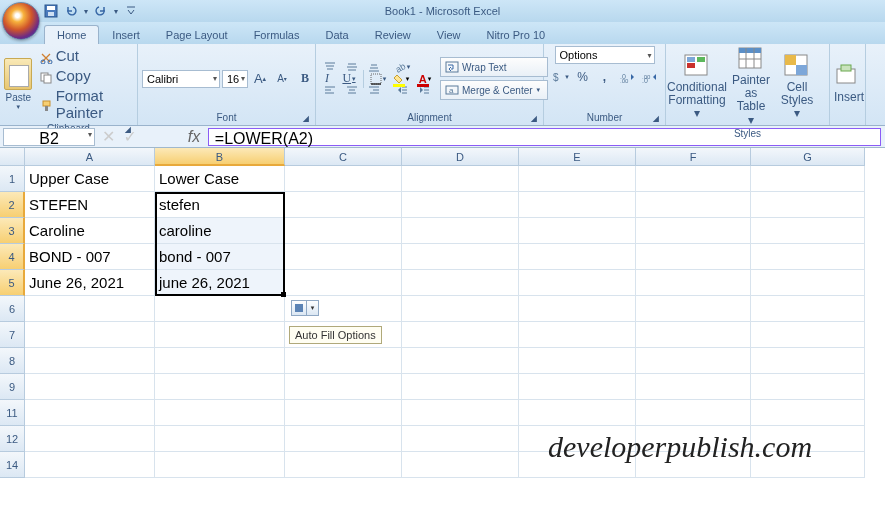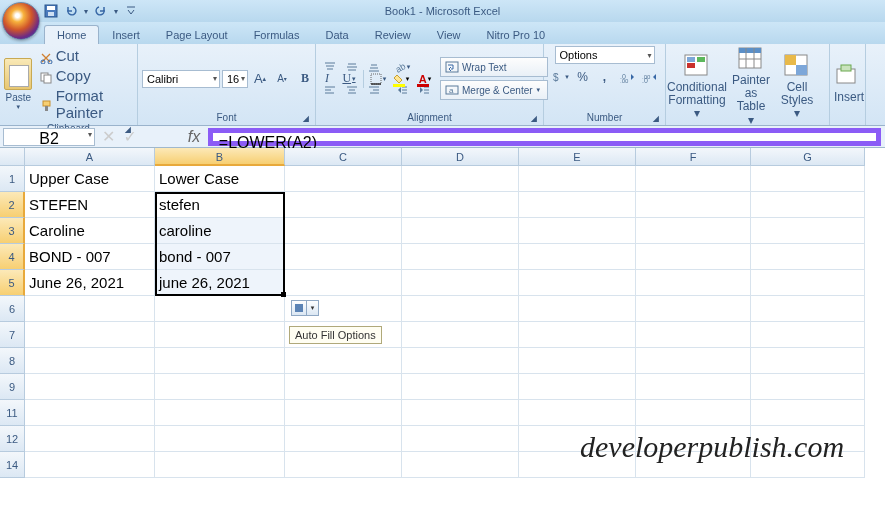--- a/index.html
+++ b/index.html
@@ -53,21 +53,21 @@
 
 .styles-body { display: flex; gap: 6px; }
 .big-btn { width: 54px; display: flex; flex-direction: column; align-items: center; font-size: 12px; color: #3b5a82; text-align: center; line-height: 1.1; }
 .big-btn .bicon { width: 28px; height: 26px; margin-bottom: 2px; }
 
 
 .fbar { height: 22px; border-bottom: 1px solid #a0b8cc; display: flex; align-items: center; background: #e8f1fa; font-size: 16px; }
 .namebox { width: 92px; border: 1px solid #a7bcd1; background: #fff; margin: 0 3px; padding: 1px 4px; height: 18px; position: relative; text-align: center; }
 .namebox::after{content:'▾';position:absolute;right:2px;font-size:8px;color:#555;}
 .fx { width: 20px; font-style: italic; color: #666; margin-left: 47px; }
-.formula-input { flex: 1; border: 5px solid #8b5cf6; background: #fff; padding: 1px 6px; height: 18px; margin-right: 4px; }
+.formula-input { flex: 1; border: 1px solid #8b5cf6; background: #fff; padding: 1px 6px; height: 18px; margin-right: 4px; }
 
 
 .grid-wrap { position: relative; }
 .col-headers { display: flex; height: 18px; }
 .corner { width: 25px; background: linear-gradient(#f3f7fb,#dce8f4); border-right: 1px solid #b7cbde; border-bottom: 1px solid #b7cbde; }
 .col-h { background: linear-gradient(#f3f7fb,#dce8f4); border-right: 1px solid #b7cbde; border-bottom: 1px solid #b7cbde; text-align: center; font-size: 11px; color: #3b5a82; line-height: 18px; }
 .col-h.sel { background: linear-gradient(#fce9b8,#f7cf72); border-bottom: 2px solid #e8a93b; }
 .row-h { width: 25px; background: linear-gradient(#f3f7fb,#dce8f4); border-right: 1px solid #b7cbde; border-bottom: 1px solid #b7cbde; text-align: center; font-size: 11px; color: #3b5a82; display: flex; align-items: center; justify-content: center; }
 .row-h.sel { background: linear-gradient(#fce9b8,#f7cf72); border-right: 2px solid #e8a93b; }
 .row { display: flex; height: 26px; }
@@ -352,20 +352,21 @@
             <line x1="9" y1="2" x2="9" y2="22" stroke="#888"></line>
             <line x1="17" y1="2" x2="17" y2="22" stroke="#888"></line>
             <line x1="2" y1="13" x2="24" y2="13" stroke="#888"></line>
           </svg><span>Painter as Table</span> ▾</div>
       <div class="big-btn" style="width:38px"><svg class="bicon" width="28" height="26">
             <rect x="2" y="2" width="22" height="20" fill="#fff" stroke="#888"></rect>
             <rect x="2" y="2" width="11" height="10" fill="#e8b94a"></rect>
             <rect x="13" y="12" width="11" height="10" fill="#7da7d9"></rect>
           </svg><span>Cell Styles</span> ▾</div>
     </div>
+    <div class="group-label">Styles</div>
   </div>
 
   <div class="group" style="width:36px">
     <div class="group-body">
       <div class="big-btn" style="width:30px">
           <svg class="bicon" width="24" height="22">
             <rect x="2" y="6" width="18" height="14" fill="#fff" stroke="#888"></rect>
             <rect x="6" y="2" width="10" height="6" fill="#c9e3bd" stroke="#6aa84f"></rect>
           </svg>
           <span>Insert</span>
@@ -515,14 +516,14 @@
       <div class="cell col-F"></div>
       <div class="cell col-G"></div>
     </div>
 
   <div class="selection-rect" style="left:155px;top:44px;width:130px;height:104px"></div>
 
   <div class="autofill-btn" style="left:291px;top:152px"></div>
   <div class="autofill-dd" style="left:307px;top:152px">▾</div>
   <div class="tooltip" style="left:289px;top:178px">Auto Fill Options</div>
 
-  <div class="watermark" style="left:580px;top:282px">developerpublish.com</div>
+  <div class="watermark" style="left:548px;top:282px">developerpublish.com</div>
 </div>
 
 </body></html>

